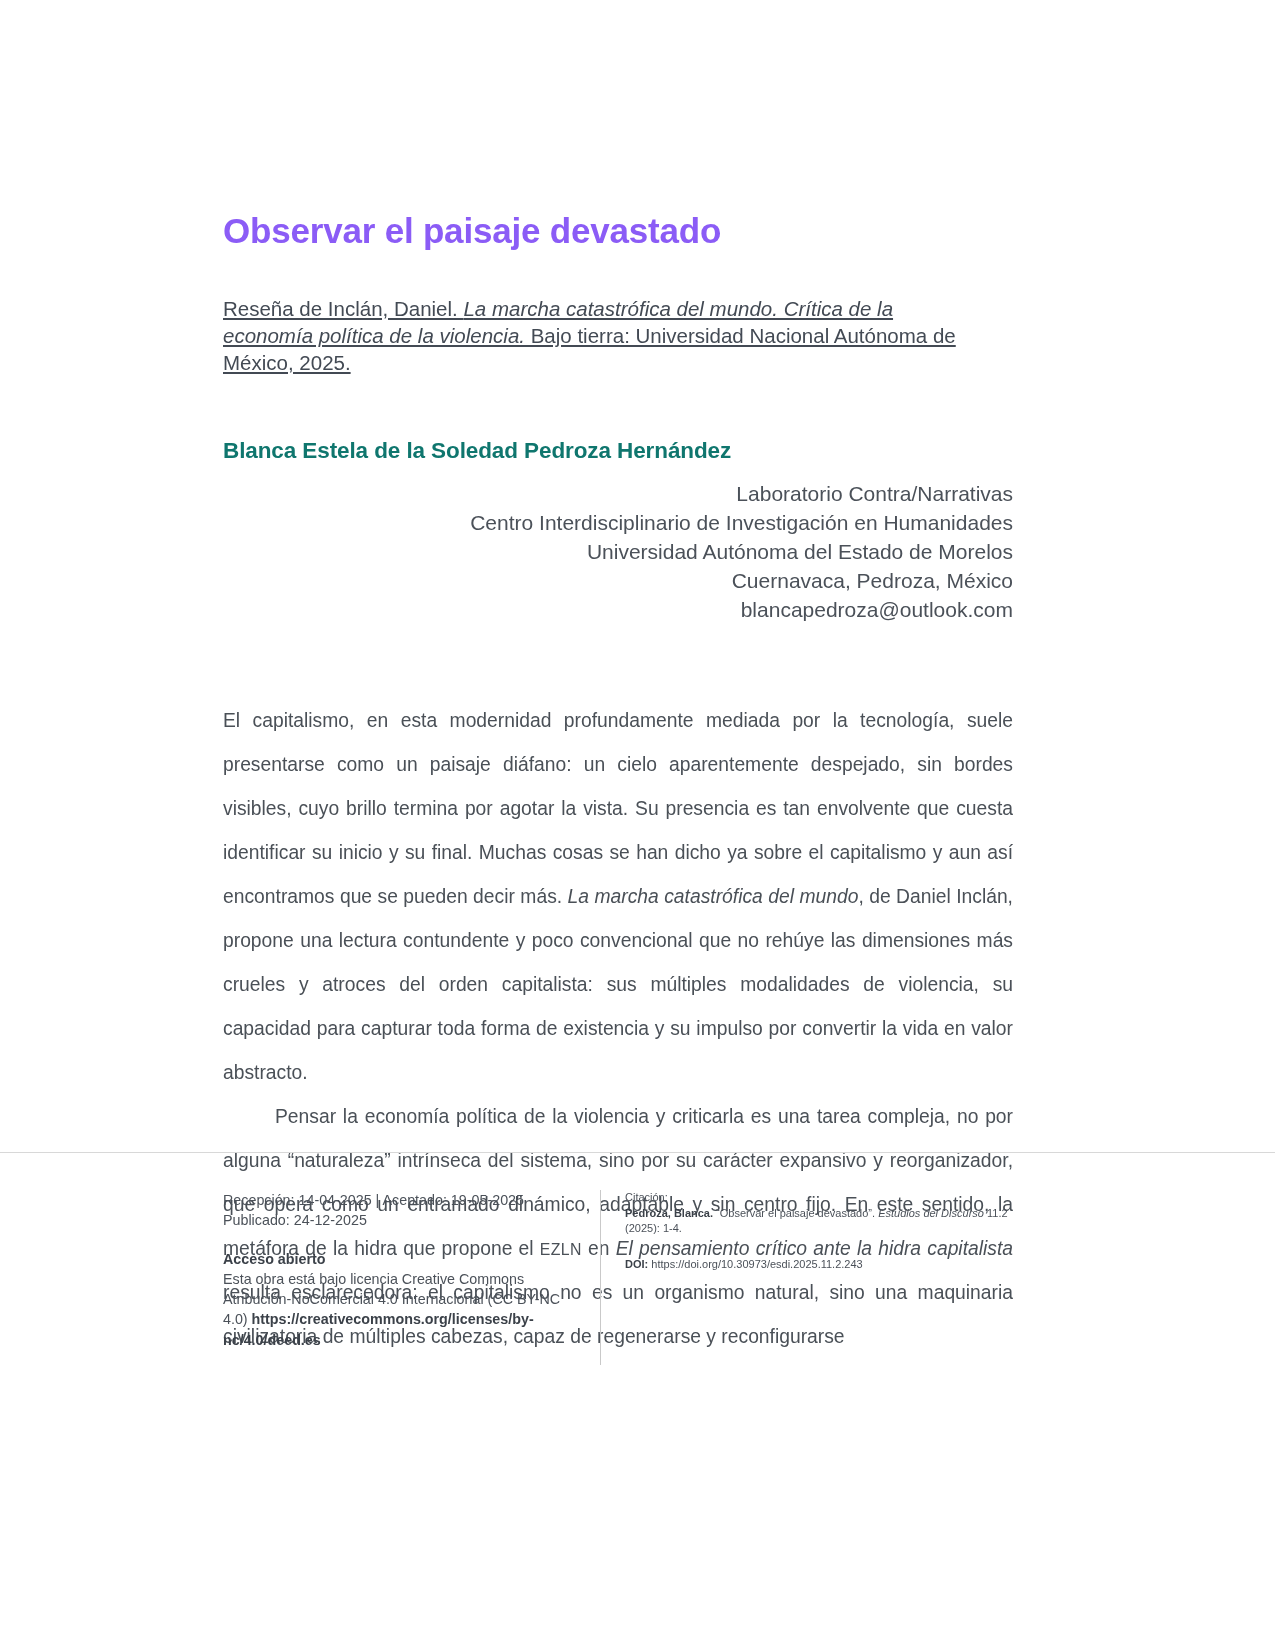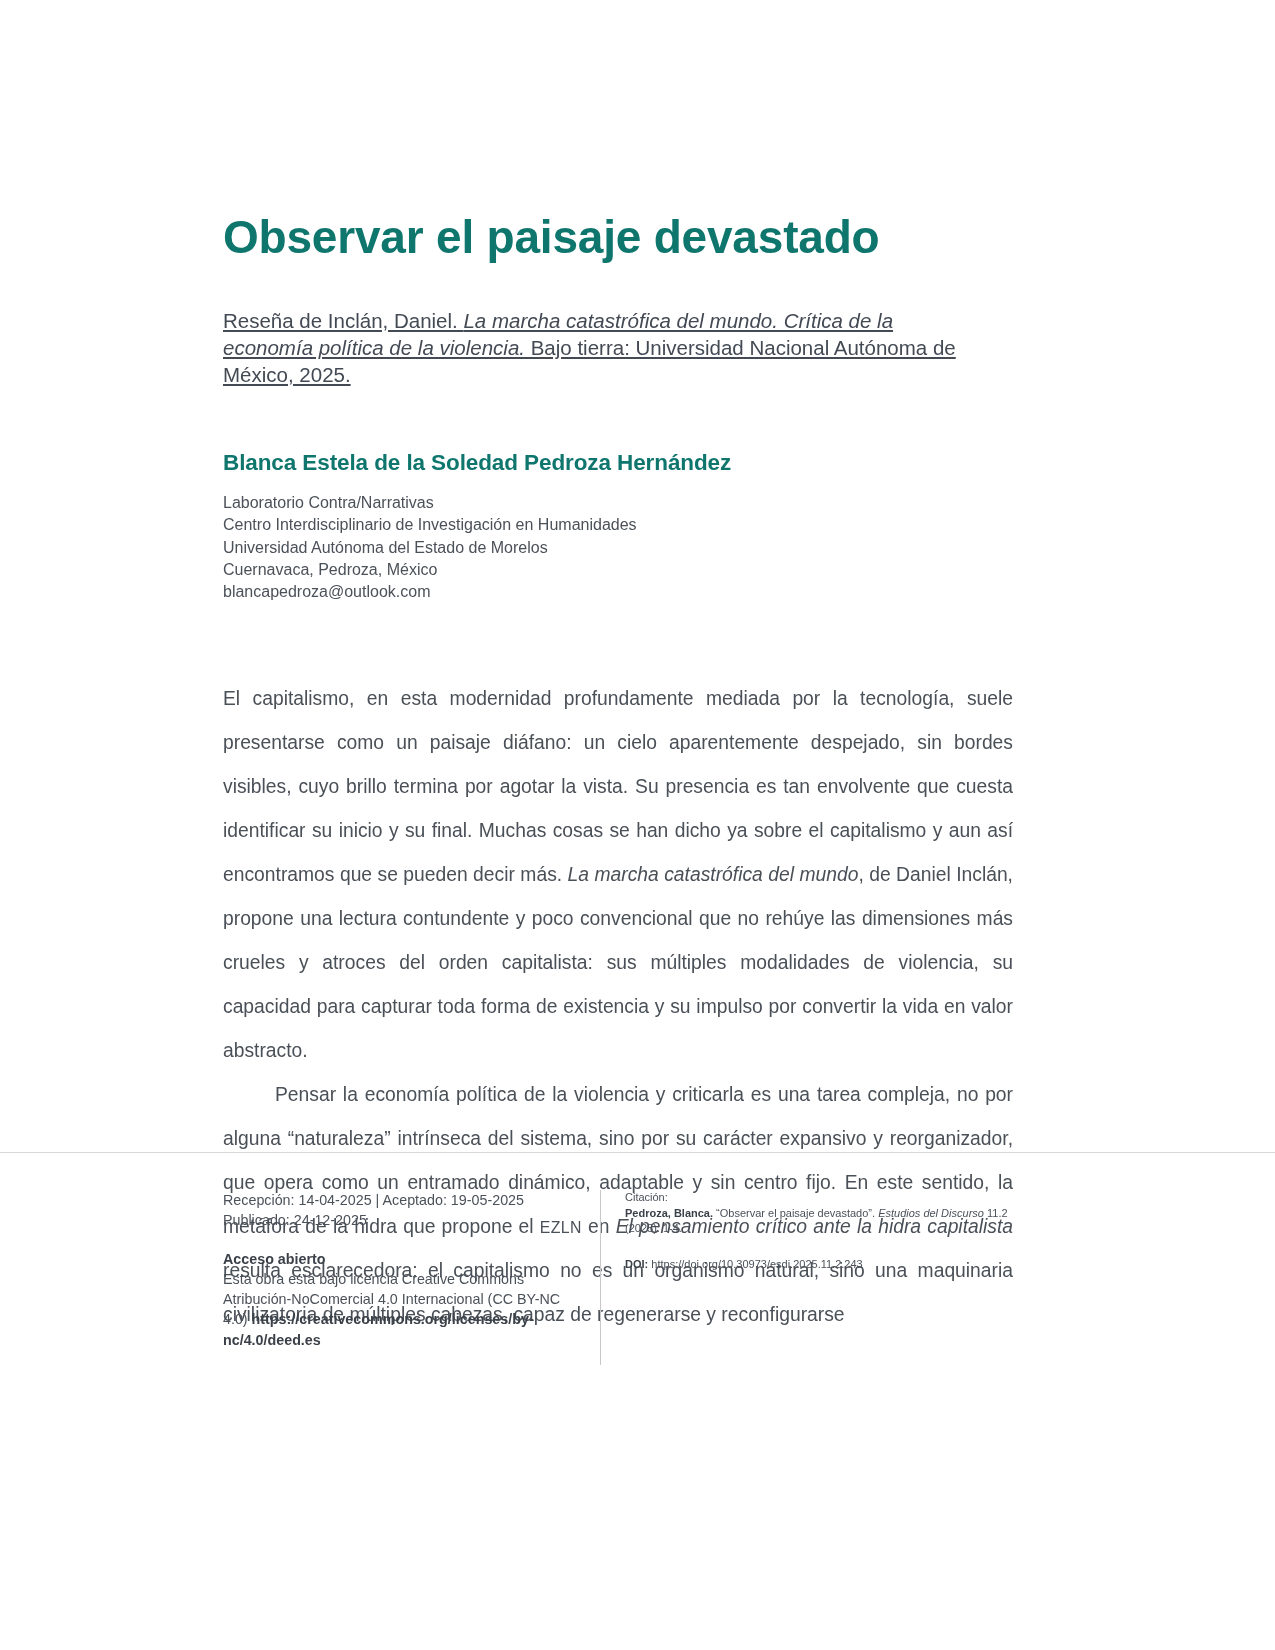--- a/index.html
+++ b/index.html
@@ -23,23 +23,23 @@
   }
   .content {
     position: absolute;
     left: 223px;
     top: 212px;
     width: 790px;
   }
 
   
   .title {
-    font-size: 46px;
+    font-size: 35px;
     font-weight: bold;
-    color: #0f766e;
+    color: #8b5cf6;
     letter-spacing: -0.2px;
     line-height: 1.1;
     margin: 0 0 44px 0;
   }
 
   
   .review-line {
     font-size: 20.5px;
     line-height: 1.33;
     color: #434a54;
@@ -51,24 +51,25 @@
 
   
   .author {
     font-size: 22.5px;
     font-weight: bold;
     color: #0f766e;
     margin: 0 0 16px 0;
     letter-spacing: -0.1px;
   }
   .affil {
-    font-size: 16px;
+    font-size: 21px;
     line-height: 1.38;
     color: #4b5159;
     margin: 0;
+    text-align: right;
   }
   .affil div { white-space: nowrap; }
 
   
   .body-text {
     margin-top: 74px;
     font-size: 19.3px;
     line-height: 2.28;
     color: #4a5057;
     text-align: justify;

